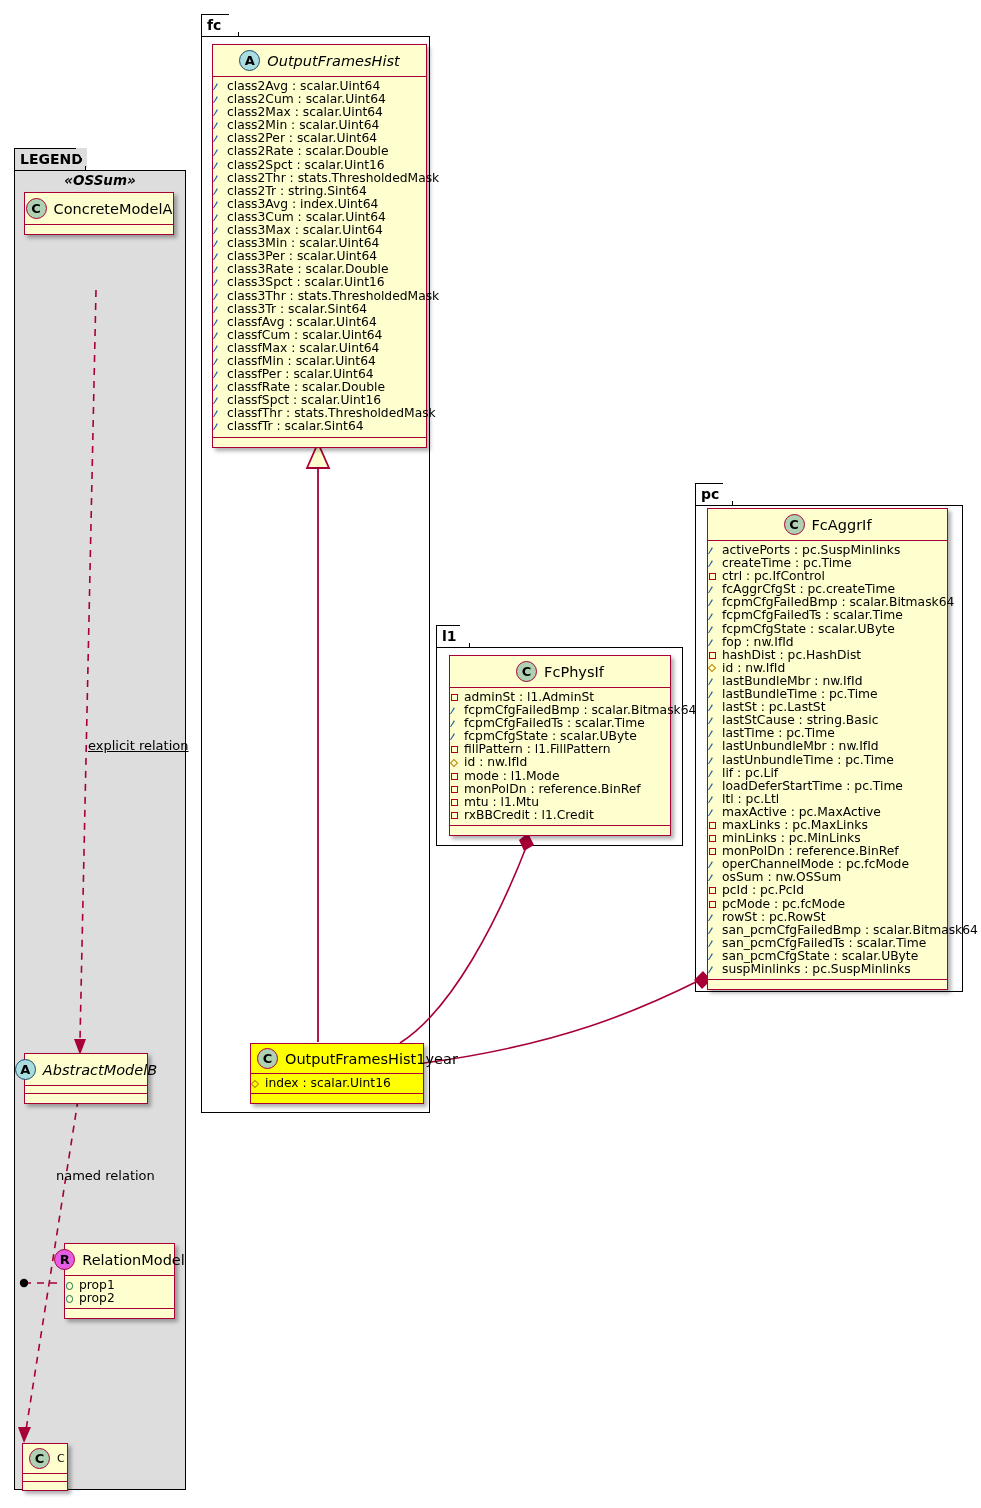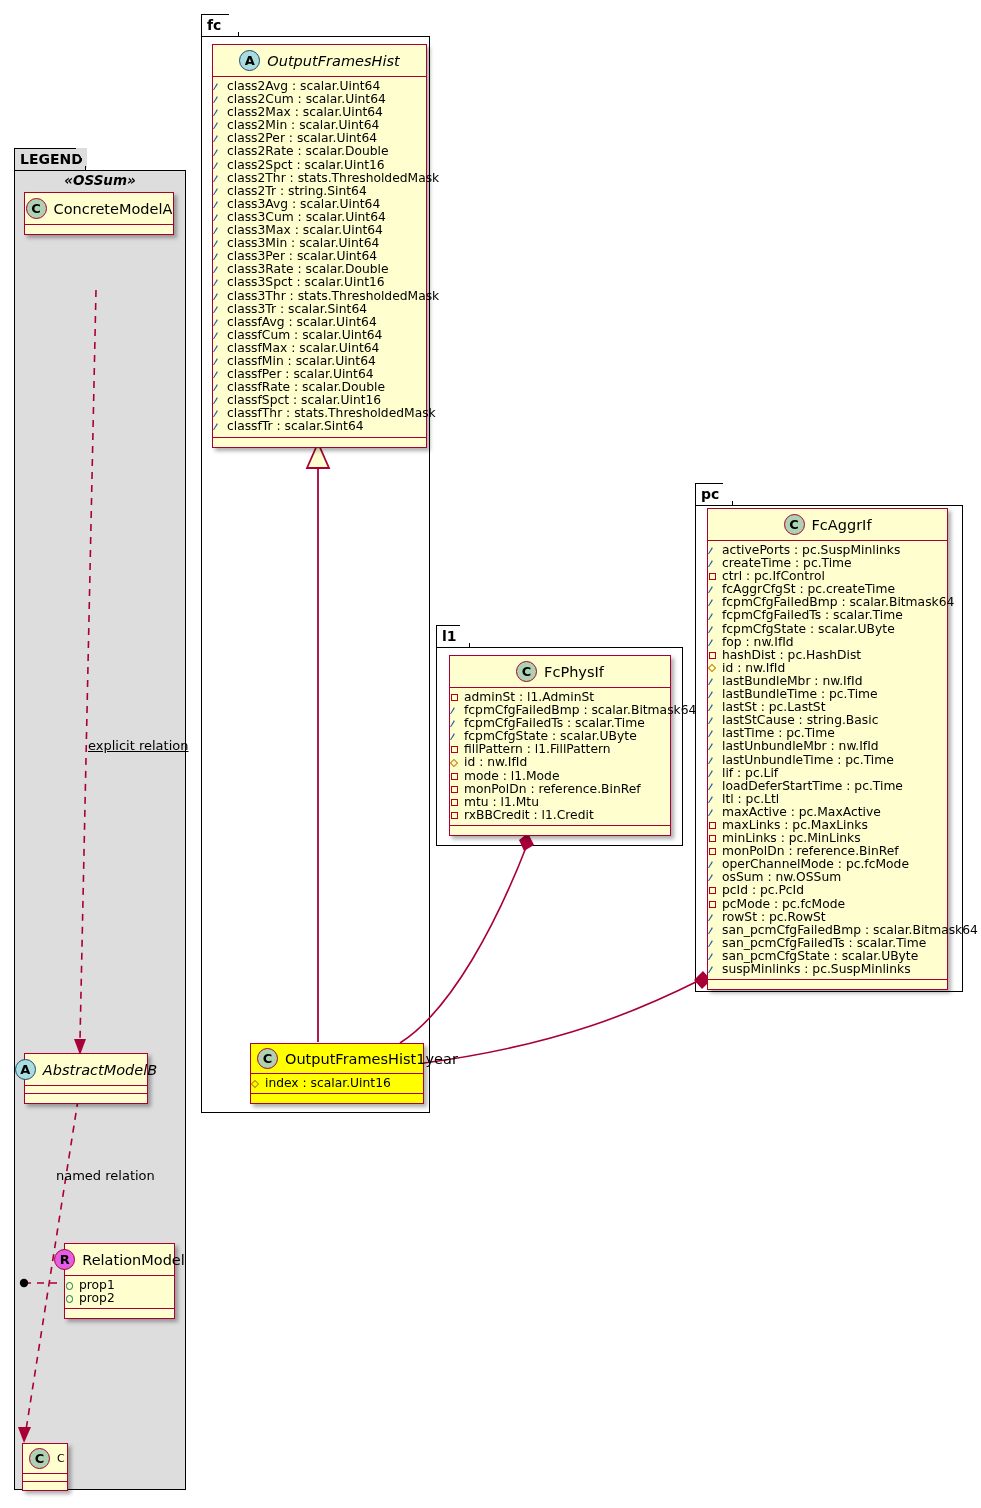--- a/index.html
+++ b/index.html
@@ -225,21 +225,21 @@
       <div class="attr">
         <span class="mk tri"></span>
         <span class="txt">class2Thr : stats.ThresholdedMask</span>
       </div>
       <div class="attr">
         <span class="mk tri"></span>
         <span class="txt">class2Tr : string.Sint64</span>
       </div>
       <div class="attr">
         <span class="mk tri"></span>
-        <span class="txt">class3Avg : scalar.Uint64</span>
+        <span class="txt">class3Avg : index.Uint64</span>
       </div>
       <div class="attr">
         <span class="mk tri"></span>
         <span class="txt">class3Cum : scalar.Uint64</span>
       </div>
       <div class="attr">
         <span class="mk tri"></span>
         <span class="txt">class3Max : scalar.Uint64</span>
       </div>
       <div class="attr">

